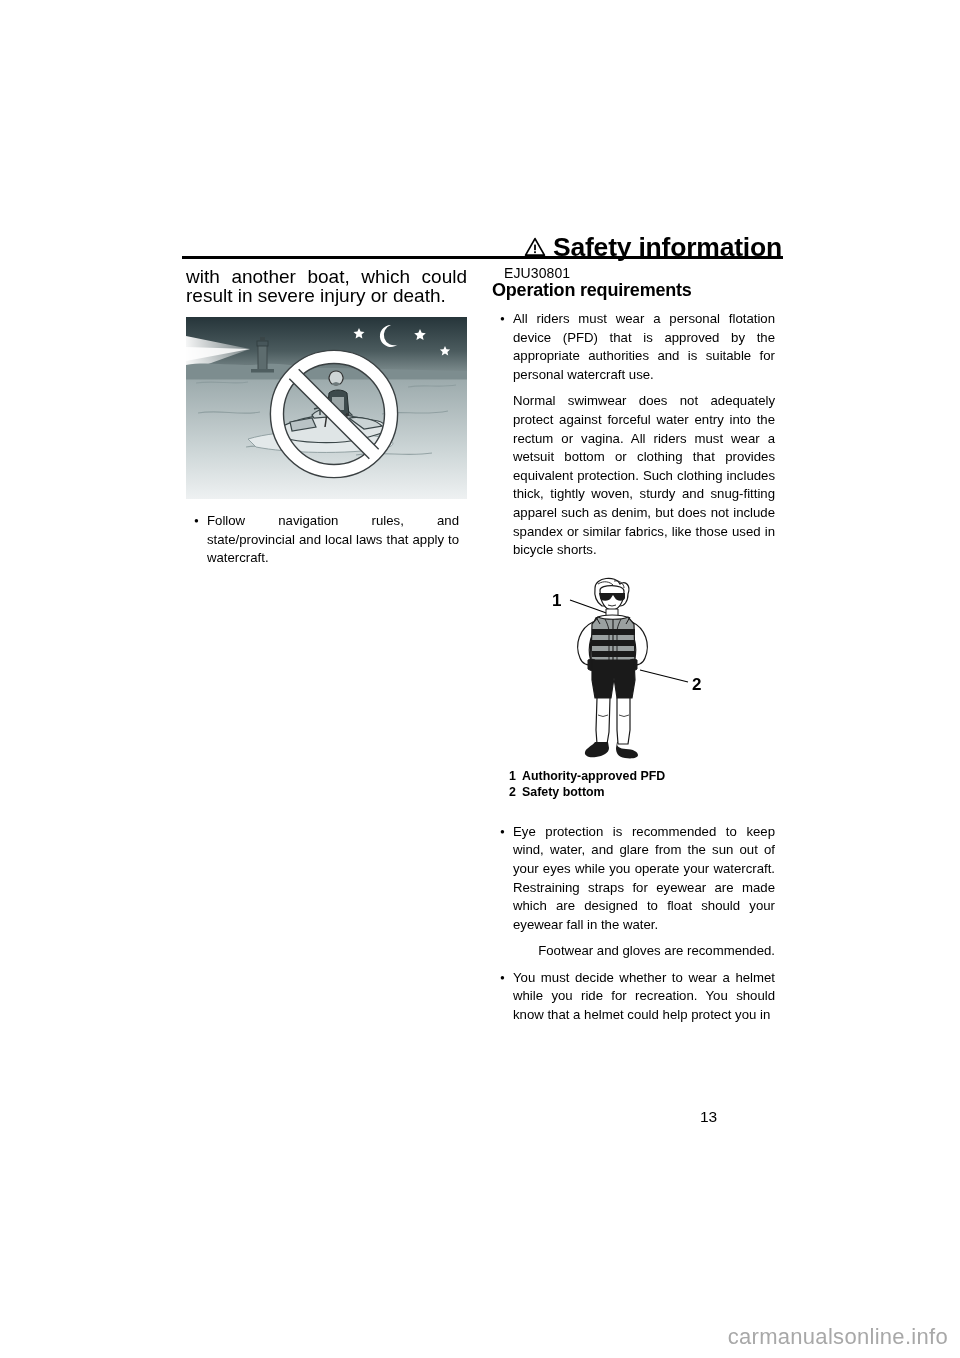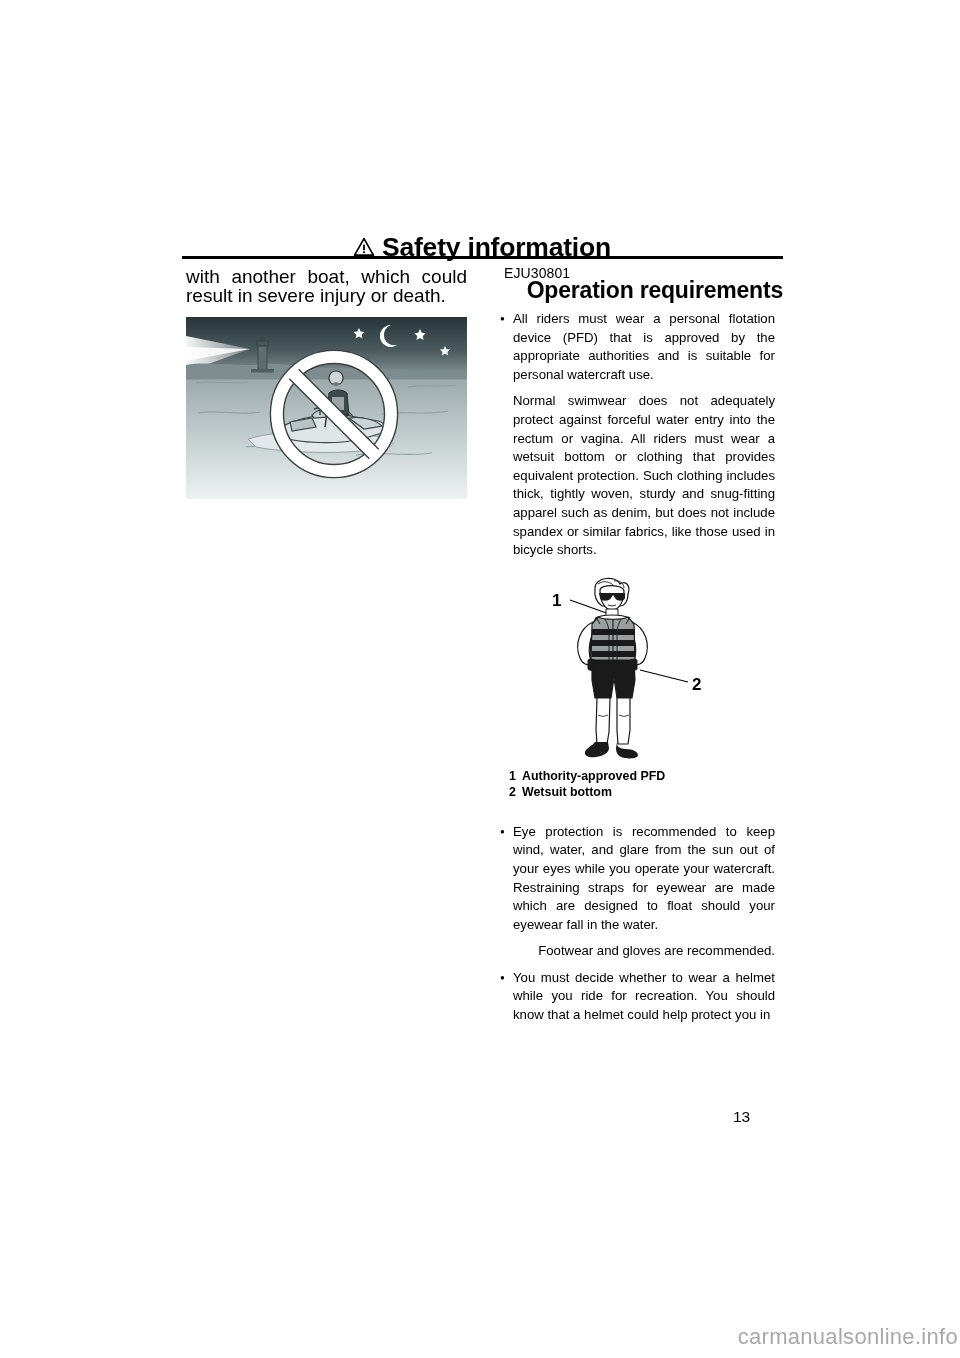--- a/index.html
+++ b/index.html
@@ -24,21 +24,21 @@
   }
 
   
   .header {
     position: absolute;
     left: 182px; top: 218px;
     width: 600px;
     height: 42px;
     display: flex;
     align-items: flex-end;
-    justify-content: center;
+    justify-content: flex-end;
   }
   .header-inner {
     display: flex;
     align-items: center;
     gap: 7px;
   }
   .warn-tri { display: block; }
   .header-title {
     font-size: 26.5px;
     font-weight: bold;
@@ -103,24 +103,24 @@
 
   
   .sect-code {
     font-size: 14px;
     line-height: 10px;
     letter-spacing: 0.1px;
     margin: 0 0 1px 0;
     padding-left: 12px;
   }
   .sect-title {
-    font-size: 23px;
+    font-size: 18px;
     font-weight: bold;
     line-height: 23px;
-    text-align: right;
+    text-align: left;
     margin: 0 0 3px 0;
     letter-spacing: -0.2px;
   }
 
   
   .fig-night {
     position: relative;
     width: 281px;
     height: 182px;
     margin: 12px 0 13px 0;
@@ -152,29 +152,29 @@
     width: 13px;
     flex: 0 0 auto;
   }
   .callout-label { flex: 1 1 auto; font-weight: bold; }
 
   
   .page-num {
     position: absolute;
     left: 700px; top: 1108px;
     width: 83px;
-    text-align: center;
+    text-align: left;
     font-size: 15.5px;
     line-height: 18px;
   }
 
   
   .watermark {
     position: absolute;
-    right: 2px; bottom: 8px;
+    right: 12px; bottom: 8px;
     font-size: 22px;
     color: #a8a8a8;
     letter-spacing: 0.3px;
     font-family: "Liberation Sans", sans-serif;
   }
 </style>
 </head>
 <body>
 
 <div class="page">
@@ -280,20 +280,24 @@
             <circle cx="148" cy="97" r="63.6" fill="none" stroke="#3a4042" stroke-width="1.4"></circle>
             <circle cx="148" cy="97" r="50.5" fill="none" stroke="#3a4042" stroke-width="1.4"></circle>
             <line x1="108" y1="57" x2="188" y2="137" stroke="#ffffff" stroke-width="13"></line>
             <line x1="103.3" y1="61.7" x2="183.3" y2="141.7" stroke="#3a4042" stroke-width="1.4"></line>
             <line x1="112.7" y1="52.3" x2="192.7" y2="132.3" stroke="#3a4042" stroke-width="1.4"></line>
           </g>
         </g>
       </svg>
     </div>
 
+    <div class="bullet-item">
+      <span class="bullet-dot"></span>
+      <span class="bullet-body">Follow navigation rules, and state/provincial and local laws that apply to watercraft.</span>
+    </div>
   </div>
 
   <div class="col-right">
 
     <div class="sect-code">EJU30801</div>
     <h2 class="sect-title">Operation requirements</h2>
 
     <div class="bullet-item">
       <span class="bullet-dot"></span>
       <span class="bullet-body">All riders must wear a personal flotation device (PFD) that is approved by the appropriate authorities and is suitable for personal watercraft use.</span>
@@ -362,21 +366,21 @@
       </svg>
     </div>
 
     <div class="callouts">
       <div class="callout-row">
         <span class="callout-num">1</span>
         <span class="callout-label">Authority-approved PFD</span>
       </div>
       <div class="callout-row">
         <span class="callout-num">2</span>
-        <span class="callout-label">Wetsuit bottom</span>
+        <span class="callout-label">Safety bottom</span>
       </div>
     </div>
 
     <div class="spacer-md"></div>
 
     <div class="bullet-item">
       <span class="bullet-dot"></span>
       <span class="bullet-body">Eye protection is recommended to keep wind, water, and glare from the sun out of your eyes while you operate your watercraft. Restraining straps for eyewear are made which are designed to float should your eyewear fall in the water.</span>
     </div>
     <div class="bullet-item">

